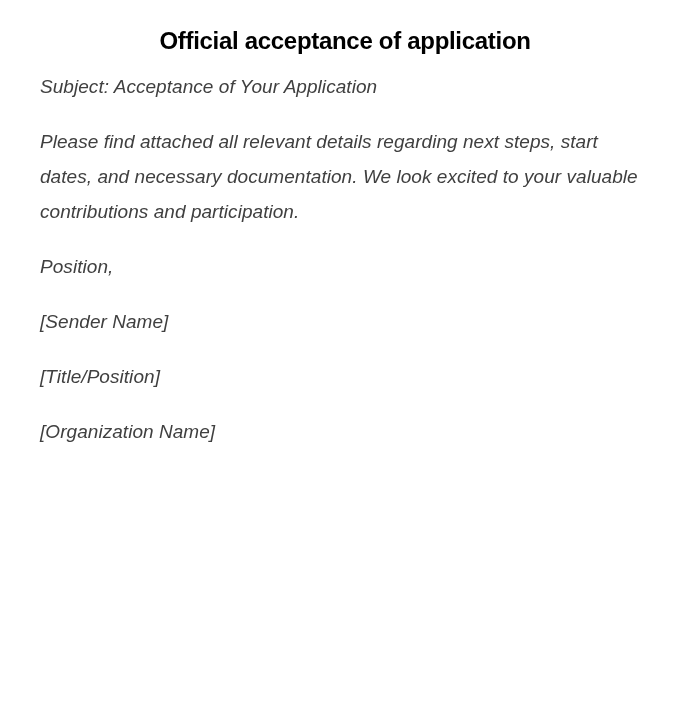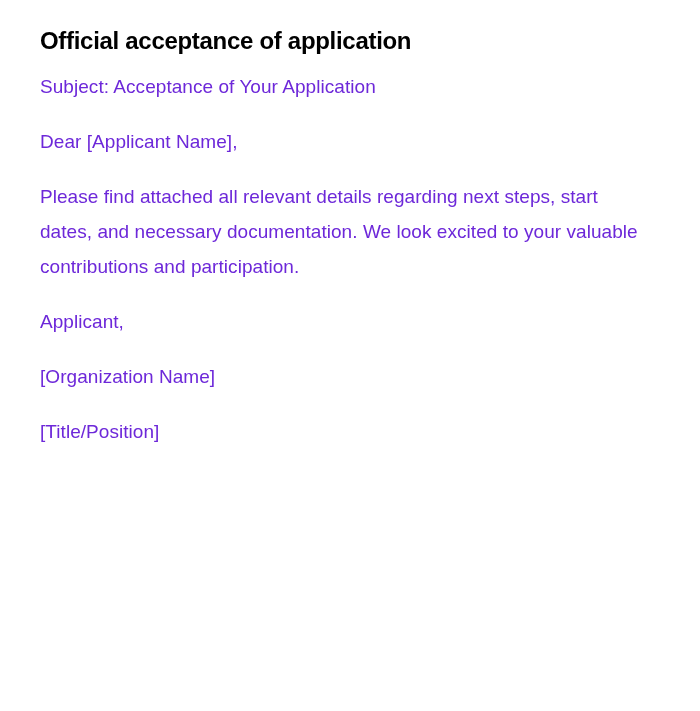--- a/index.html
+++ b/index.html
@@ -21,33 +21,35 @@
       top: 24px;
       width: 610px;
     }
     .title {
       font-size: 24px;
       font-weight: bold;
       line-height: 34px;
       margin: 0 0 11px 0;
       letter-spacing: -0.3px;
       color: #000000;
+      text-align: center;
     }
     .para {
       font-size: 19px;
       line-height: 35px;
       margin: 4px 0 20px 0;
       letter-spacing: 0.05px;
-      color: #6d28d9;
+      color: #404040;
+      font-style: italic;
     }
   </style>
 </head>
 <body>
 
 <div class="page">
   <h1 class="title">Official acceptance of application</h1>
   <p class="para">Subject: Acceptance of Your Application</p>
-  <p class="para">Dear [Applicant Name],</p>
   <p class="para">Please find attached all relevant details regarding next steps, start dates, and necessary documentation. We look excited to your valuable contributions and participation.</p>
-  <p class="para">Applicant,</p>
+  <p class="para">Position,</p>
+  <p class="para">[Sender Name]</p>
+  <p class="para">[Title/Position]</p>
   <p class="para">[Organization Name]</p>
-  <p class="para">[Title/Position]</p>
 </div>
 
 </body></html>

